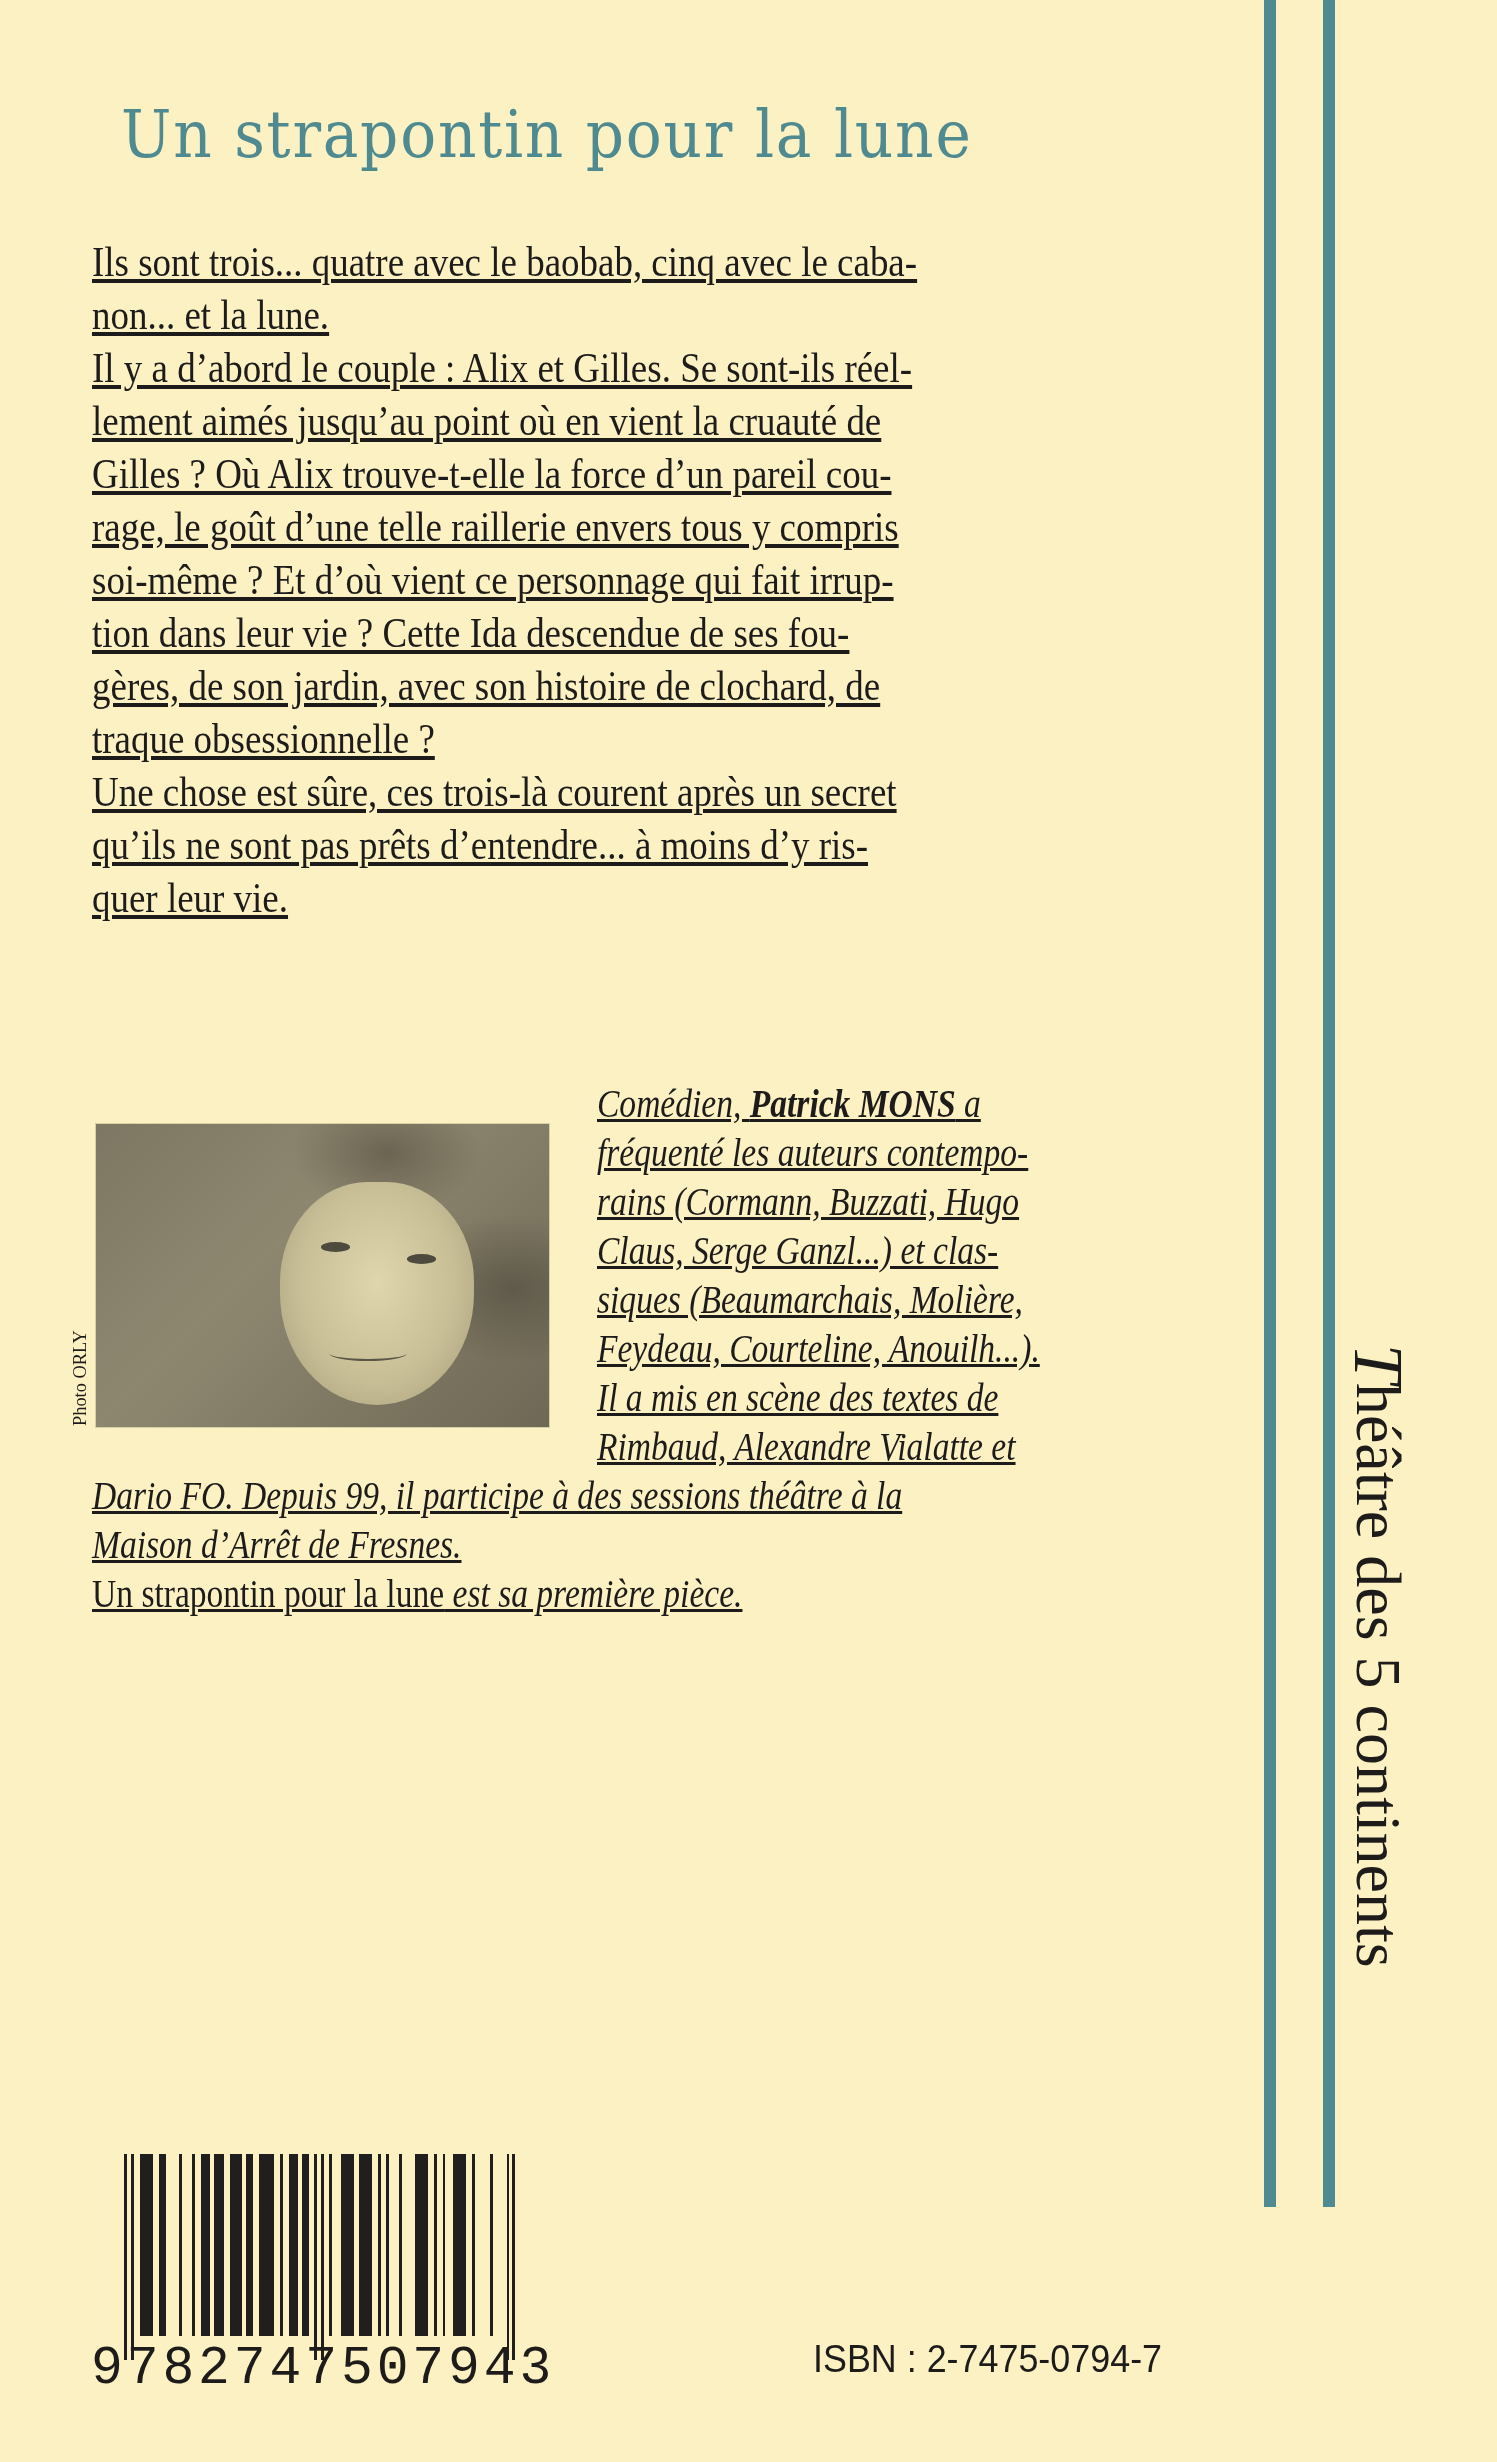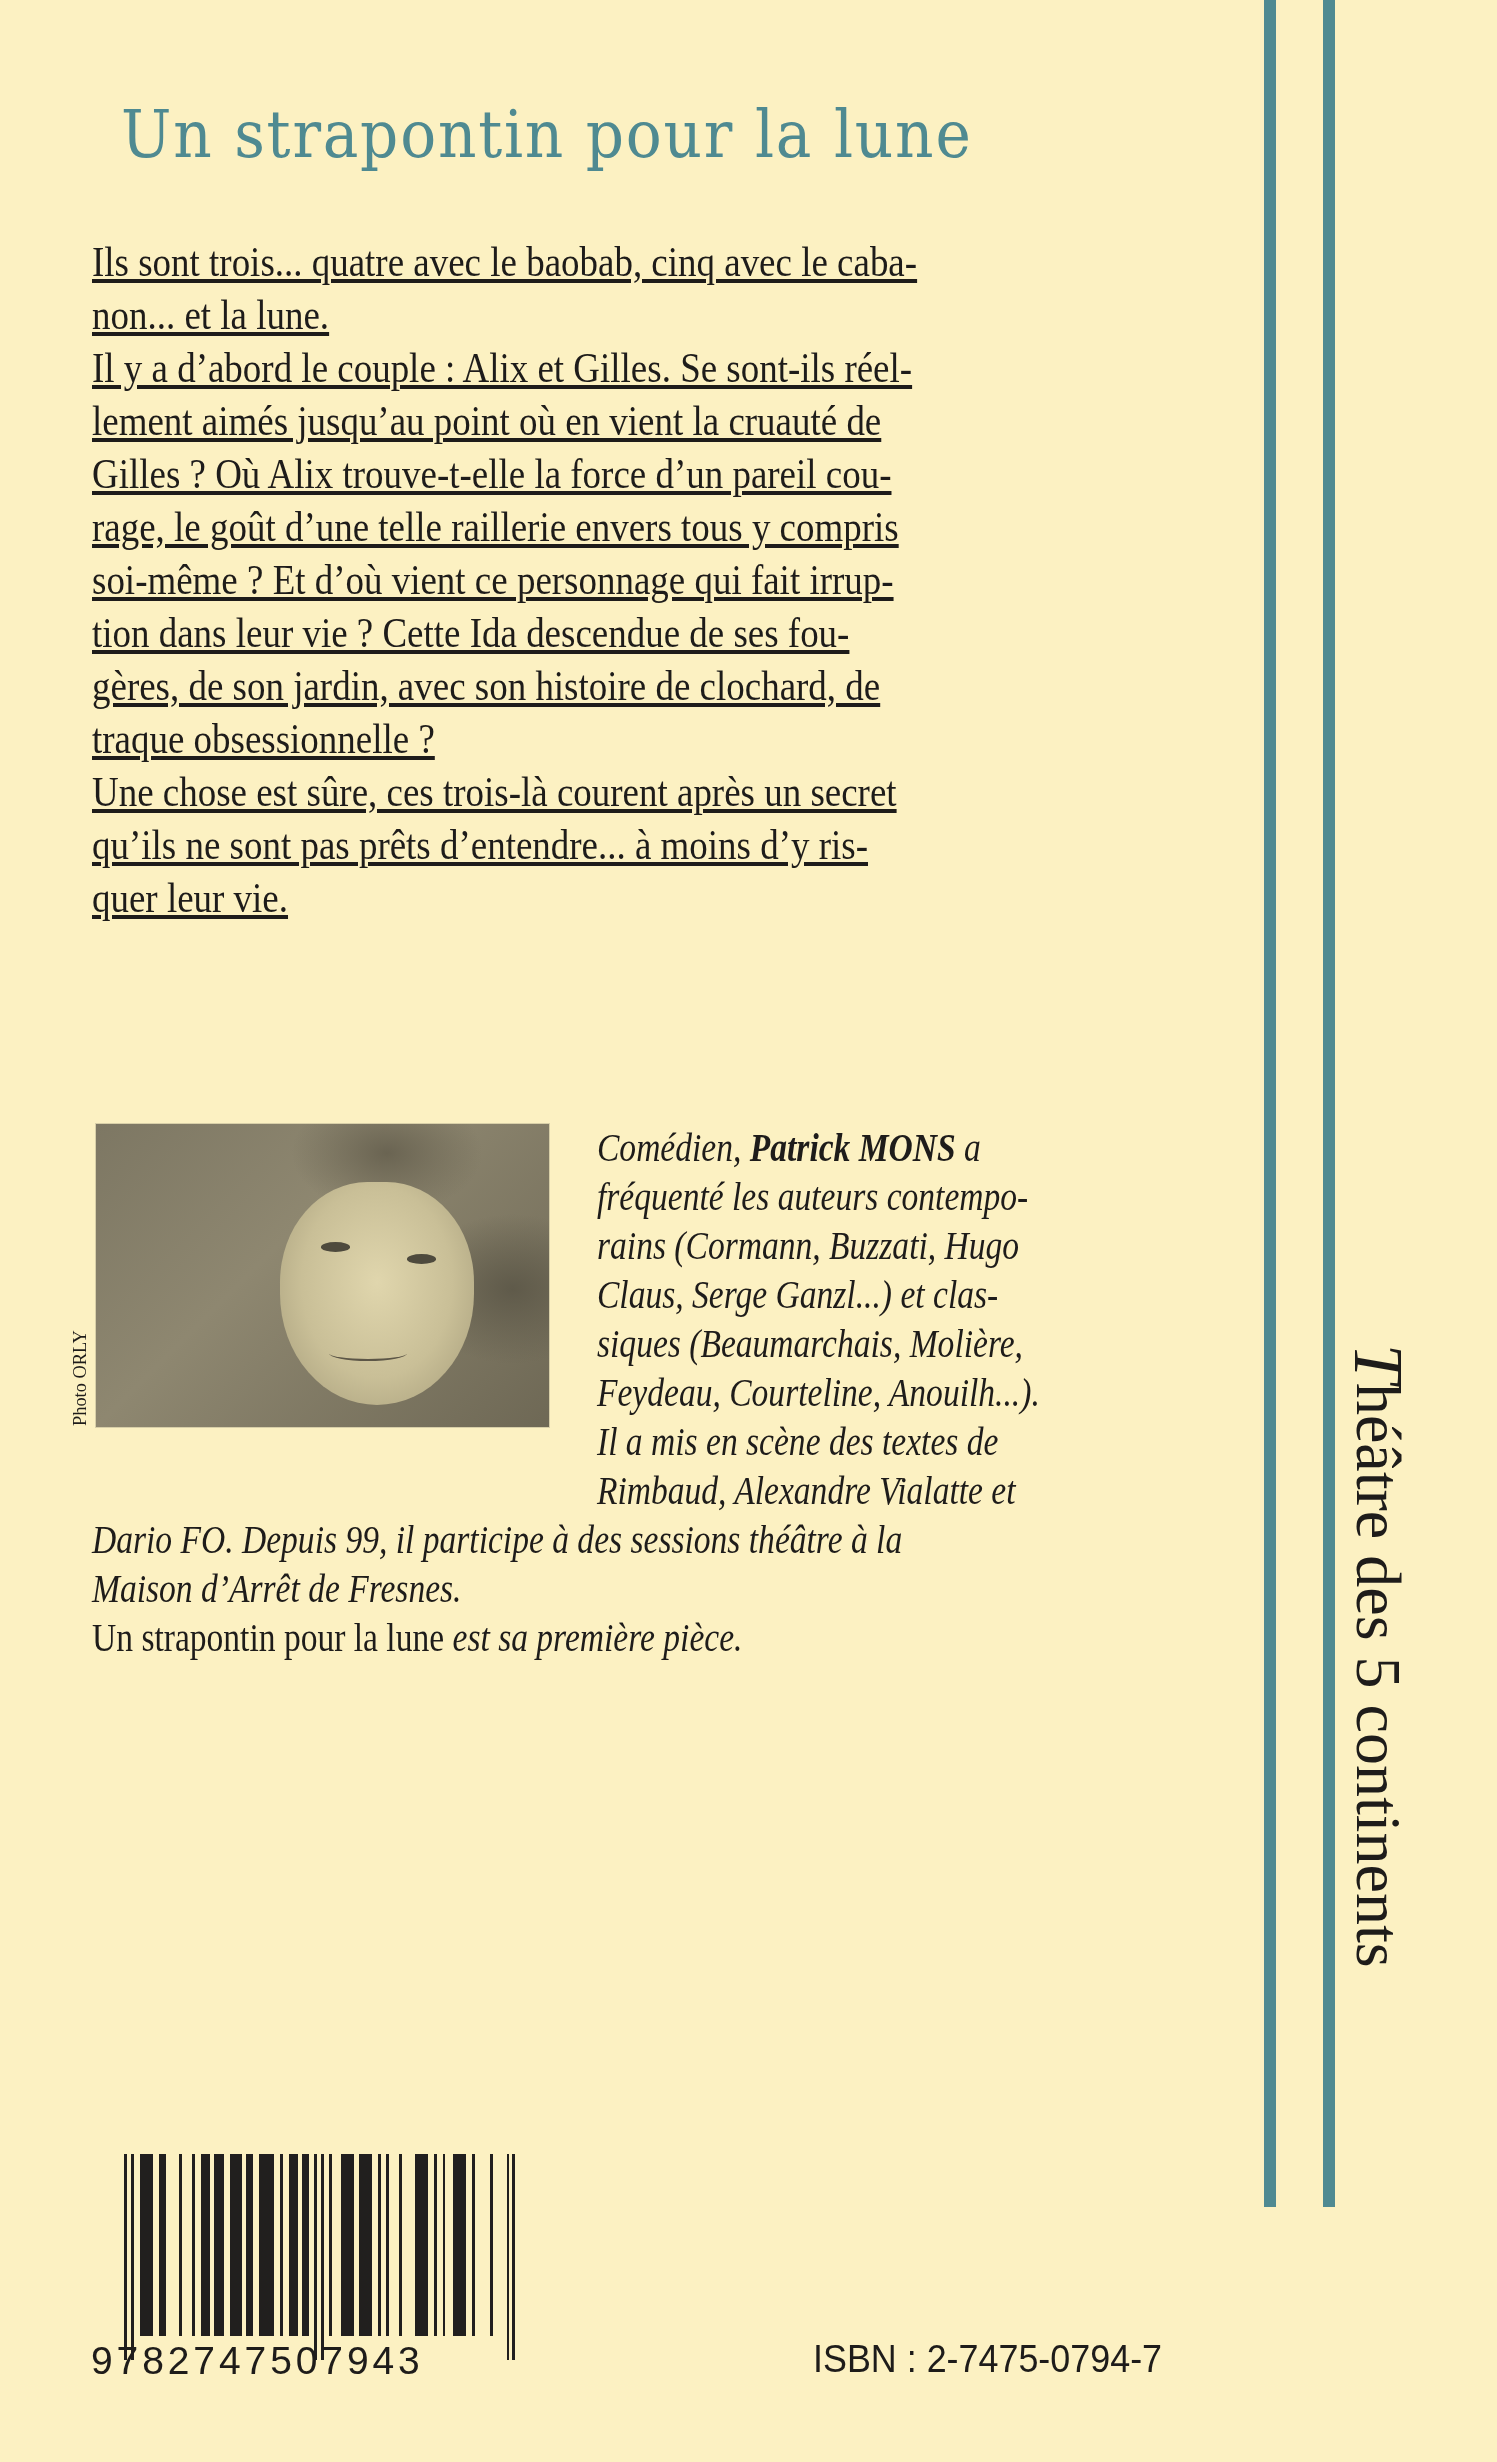--- a/index.html
+++ b/index.html
@@ -51,22 +51,22 @@
   .photo .mouth { position: absolute; left: 233px; top: 221px; width: 78px; height: 13.6px;
     border-bottom: 2.9px solid #5c5647; border-radius: 0 0 50% 50%; }
 
   .credit {
     position: absolute; left: 70px; top: 1426px;
     transform: rotate(-90deg); transform-origin: left top;
     font-size: 18.4px; white-space: nowrap;
   }
 
   .bio {
-    position: absolute; left: 92px; top: 1123px; width: 1077px;
-    font-size: 39px; line-height: 49px; font-style: italic;
+    position: absolute; left: 92px; top: 1079px; width: 1077px;
+    font-size: 39px; line-height: 49px; font-style: italic; text-decoration: underline;
   }
   .bio .ln { display: block; white-space: nowrap; transform: scaleX(0.86); transform-origin: left center; }
   .bio .ln.indent { padding-left: 505px; transform-origin: 505px center; }
   .bio b { font-weight: bold; }
   .bio .upright { font-style: normal; }
 
   .spine {
     position: absolute; left: 1349px; top: 1344px;
     writing-mode: vertical-rl;
     font-size: 64px; white-space: nowrap;
@@ -76,21 +76,21 @@
   .spine .cap { font-style: italic; font-size: 70px; }
 
   .barcode {
     position: absolute; left: 124px; top: 2154px; width: 388px; height: 206px;
     display: flex; align-items: flex-start;
   }
   .barcode .bar { height: 182px; background: #211f1e; margin-right: 2.9px; flex: none; }
   .barcode .bar.g { height: 206px; }
   .digits {
     position: absolute; left: 91px; top: 2339px;
-    font-family: Liberation Sans, sans-serif; font-size: 39px; letter-spacing: 3.9px;
+    font-family: Liberation Mono, monospace; font-size: 53px; letter-spacing: 3.9px;
   }
   .isbn {
     position: absolute; left: 813px; top: 2337px;
     font-family: "Liberation Sans", sans-serif; font-size: 39px; white-space: nowrap;
     transform: scaleX(0.92); transform-origin: left top;
   }
 </style>
 </head>
 <body>
 

